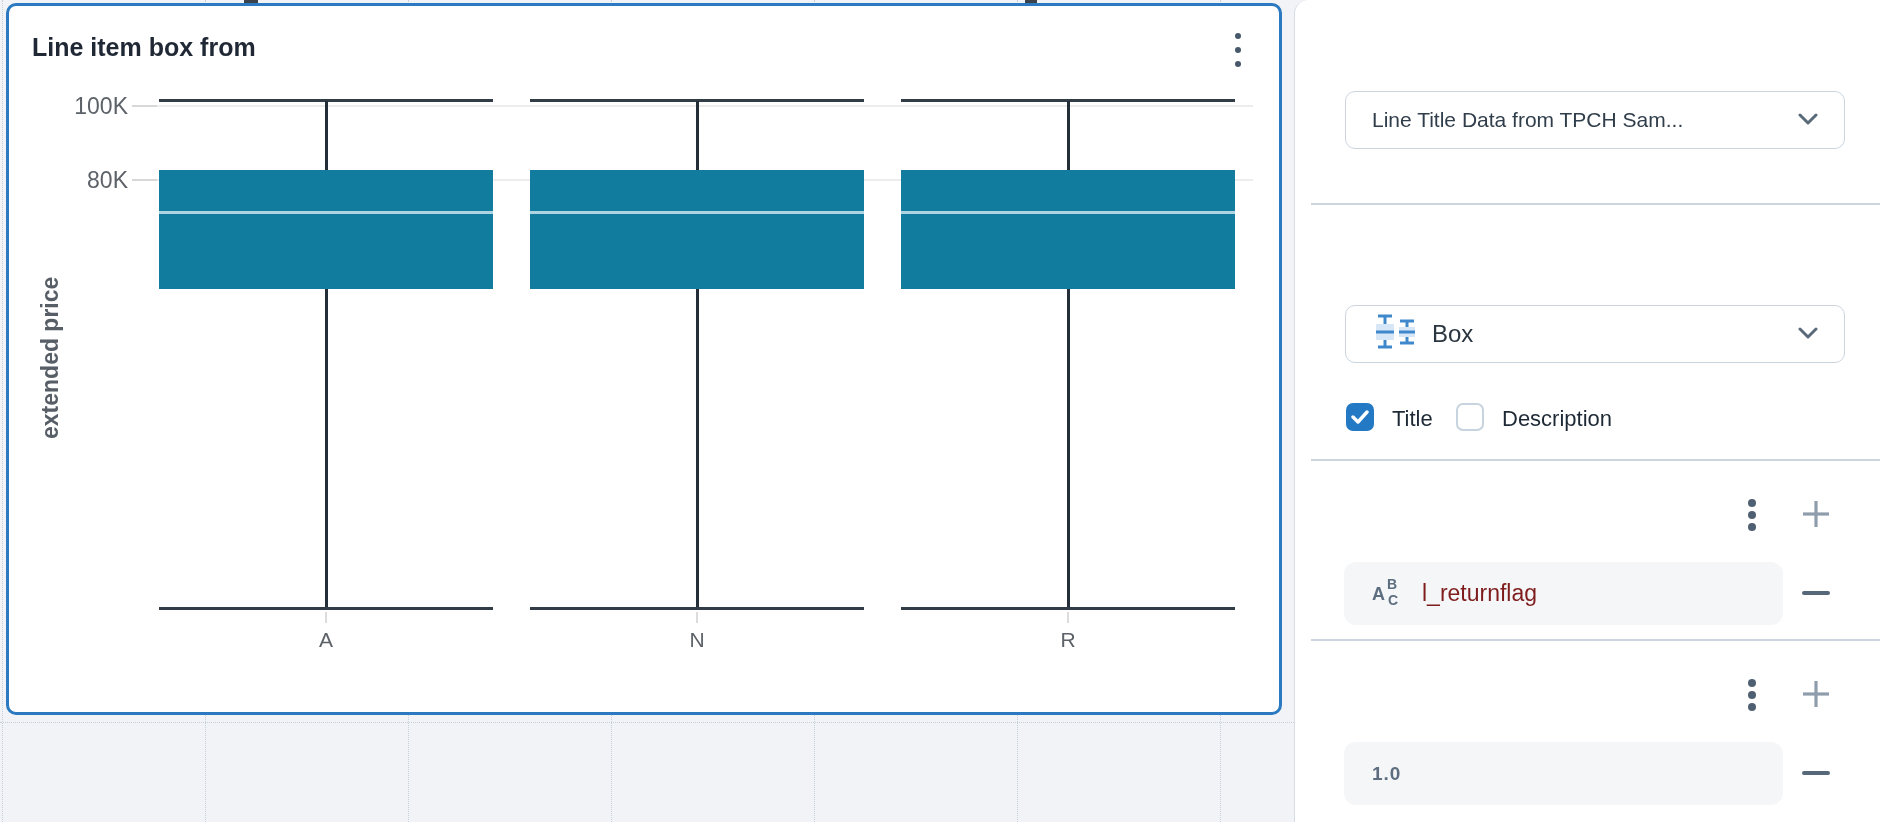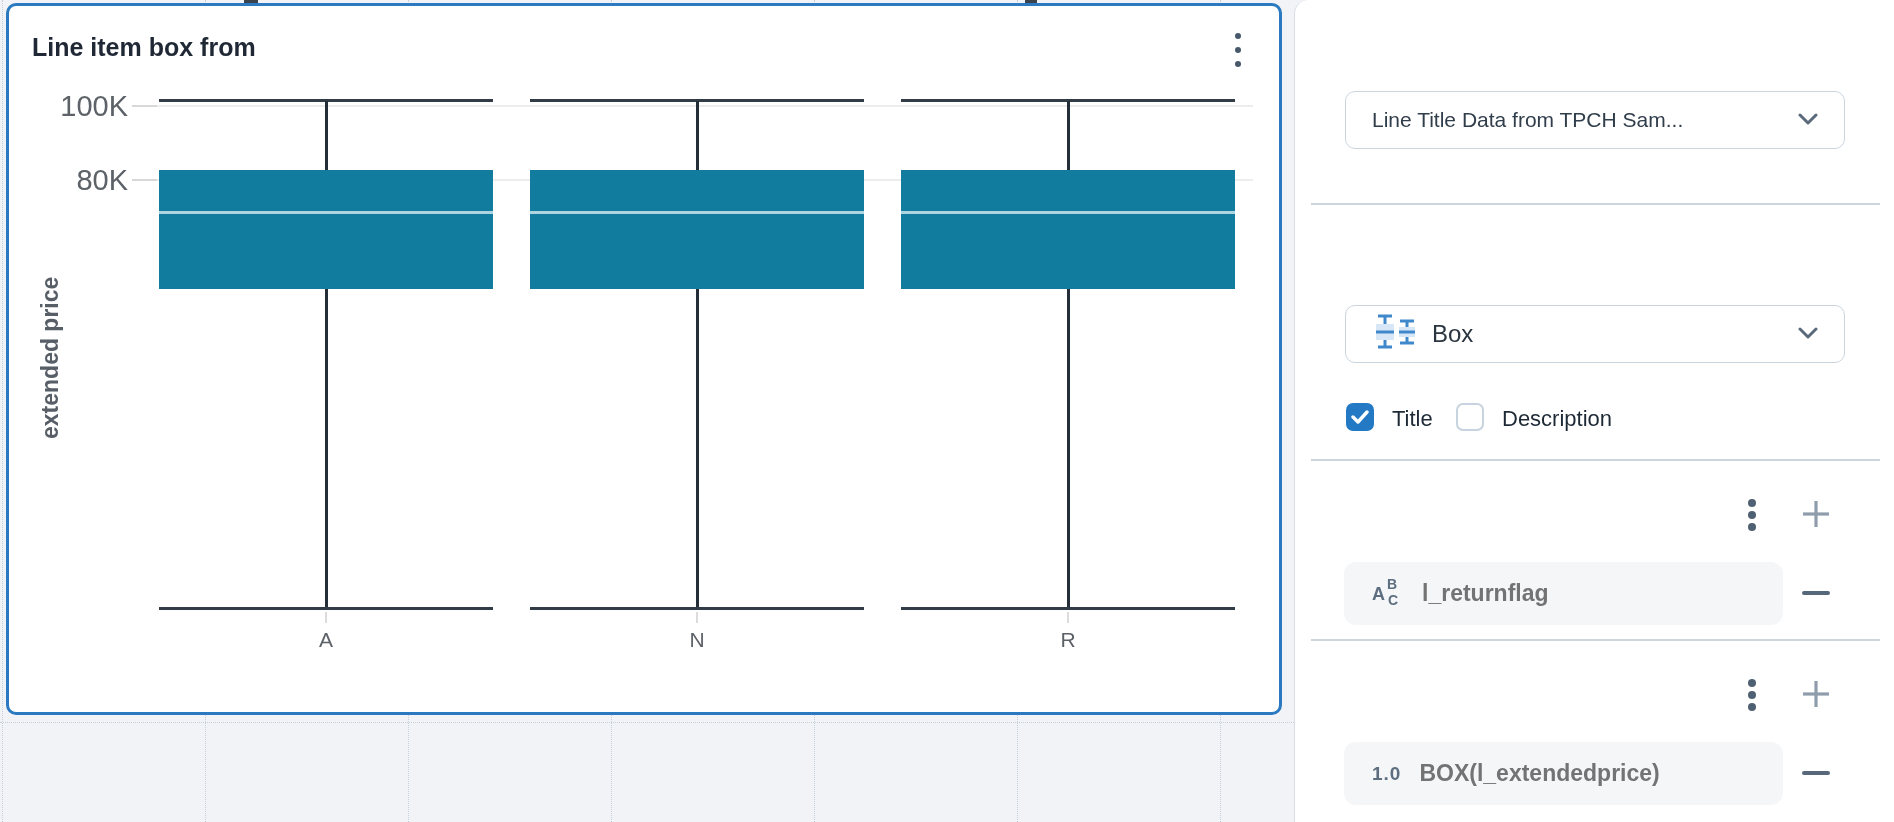--- a/index.html
+++ b/index.html
@@ -32,21 +32,21 @@
     position:absolute;left:30px;top:262px;width:40px;height:192px;
     writing-mode:vertical-rl;transform:rotate(180deg);
     display:flex;align-items:center;justify-content:center;
     font-size:23px;font-weight:bold;color:#575e66;z-index:4;
   }
   .x-axis-title{
     position:absolute;left:500px;top:659px;width:400px;text-align:center;
     font-size:23px;font-weight:bold;color:#525b64;z-index:4;
   }
   .tick-label{position:absolute;left:36px;width:92px;height:30px;line-height:30px;
-    text-align:right;font-size:29px;color:#5c6268;z-index:4;}
+    text-align:right;font-size:23px;color:#5c6268;z-index:4;}
   .tick-dash{position:absolute;left:132px;width:25px;height:2px;background:#d8d8d8;z-index:2;}
   .grid-line{position:absolute;left:157px;width:1096px;height:2px;background:#ededed;z-index:2;}
   .cat-label{position:absolute;top:628px;width:100px;height:26px;text-align:center;
     font-size:21px;color:#5c6268;z-index:4;}
   .x-tick{position:absolute;top:612px;width:2px;height:11px;background:#dcdcdc;z-index:2;}
   .box-group{position:absolute;z-index:3;}
   .box-group div{position:absolute;}
 
   
   .panel{
@@ -72,21 +72,21 @@
   .cb-label{position:absolute;top:406px;font-size:22px;color:#1e2936;cursor:pointer;z-index:7;}
   .kebab{position:absolute;left:1744px;width:16px;height:32px;cursor:pointer;z-index:7;
     display:flex;flex-direction:column;justify-content:space-between;align-items:center;}
   .kebab i{width:8px;height:8px;border-radius:50%;background:#4e6072;}
   .plus-btn{position:absolute;left:1801px;cursor:pointer;z-index:7;}
   .pill{
     position:absolute;left:1344px;width:439px;height:63px;border-radius:12px;
     background:#f5f6f8;display:flex;align-items:center;padding-left:28px;
     box-sizing:border-box;cursor:pointer;z-index:7;
   }
-  .pill-name{font-size:23px;font-weight:bold;color:#737373;}
+  .pill-name{font-size:23px;font-weight:normal;color:#7f1d1d;}
   .abc-icon{position:relative;width:36px;height:34px;margin-right:14px;flex:none;
     color:#5c6e80;font-weight:bold;}
   .abc-icon i{position:absolute;font-style:normal;}
   .abc-a{left:0;top:7px;font-size:18px;}
   .abc-b{left:15px;top:-1px;font-size:14px;}
   .abc-c{left:16px;top:15px;font-size:14px;}
   .num-icon{font-size:19px;font-weight:bold;color:#5c6e80;margin-right:18px;flex:none;letter-spacing:1px;}
   .minus-btn{position:absolute;left:1802px;width:28px;height:4px;border-radius:2px;
     background:#56687a;cursor:pointer;z-index:7;}
   .viz-icon{margin-right:14px;flex:none;}
@@ -239,15 +239,14 @@
     <i></i>
   </div>
 <span class="plus-btn" style="top:679px;">
   <svg width="30" height="30" viewBox="0 0 30 30">
       <line x1="15" y1="2" x2="15" y2="28" stroke="#8e9cab" stroke-width="3.2"></line>
       <line x1="2" y1="15" x2="28" y2="15" stroke="#8e9cab" stroke-width="3.2"></line>
     </svg>
 </span>
 <div class="pill" style="top:742px;">
   <span class="num-icon">1.0</span>
-  <span class="pill-name">BOX(l_extendedprice)</span>
 </div>
 <span class="minus-btn" style="top:771px;"></span>
 
 </body></html>

